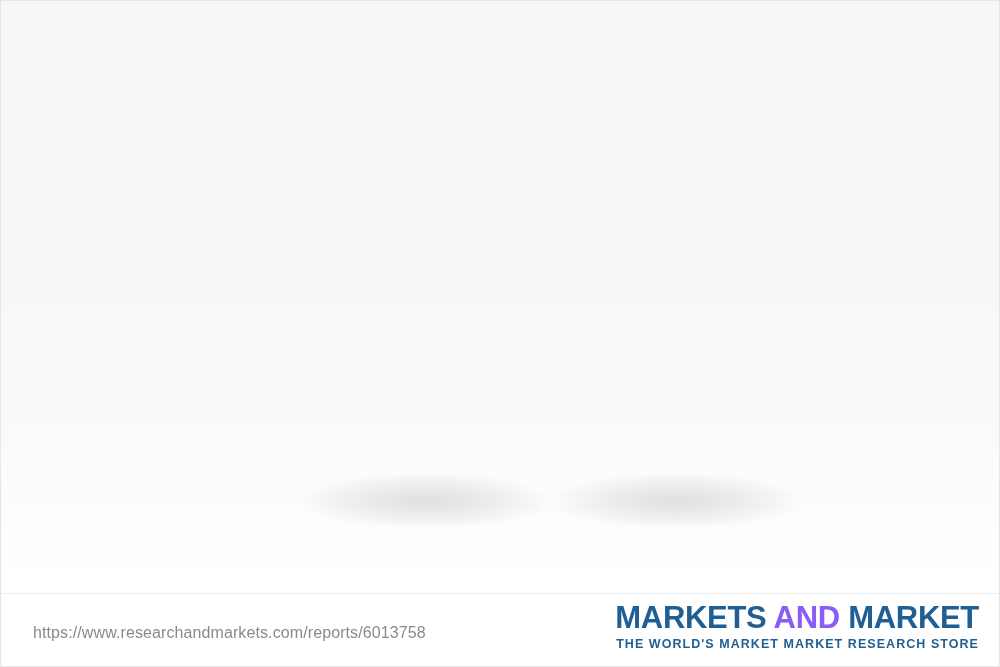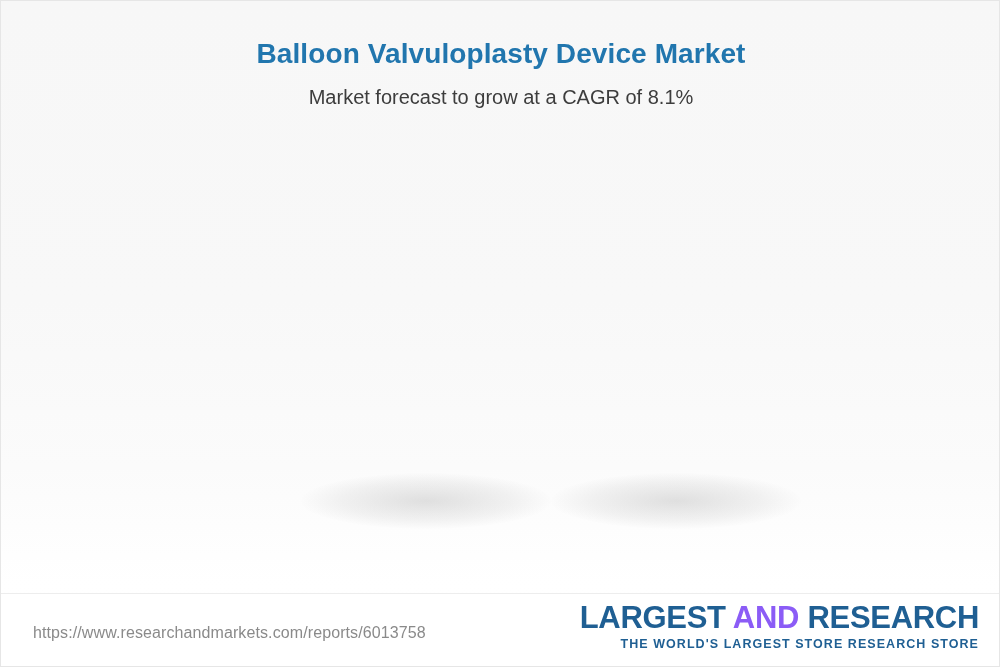--- a/index.html
+++ b/index.html
@@ -111,24 +111,20 @@
     line-height: 1.1;
     margin-top: 3px;
     white-space: nowrap;
   }
 </style>
 </head>
 <body>
 
 <div id="infographic">
 
-  <div class="header">
-    <div class="chart-title">Balloon Valvuloplasty Device Market</div>
-    <div class="chart-subtitle">Market forecast to grow at a CAGR of 8.1%</div>
-  </div>
 
   <div class="plot">
 
     <div class="cyl-shadow" style="left:300px; top:472px; width:250px; height:56px;"></div>
     <div class="cyl-shadow" style="left:550px; top:472px; width:250px; height:56px;"></div>
 
     <div class="bar-group">
 
       
 
@@ -145,18 +141,18 @@
 
       
     </div>
 
   </div>
 
   <div class="footer">
     <div class="footer-url">https://www.researchandmarkets.com/reports/6013758</div>
 
     <div class="logo">
-      <div class="logo-main"><span>LARGEST </span><span class="logo-and">AND</span><span> RESEARCH</span></div>
-      <div class="logo-tag">THE WORLD'S LARGEST STORE RESEARCH STORE</div>
+      <div class="logo-main"><span>MARKETS </span><span class="logo-and">AND</span><span> MARKET</span></div>
+      <div class="logo-tag">THE WORLD'S MARKET MARKET RESEARCH STORE</div>
     </div>
   </div>
 
 </div>
 
 </body></html>

